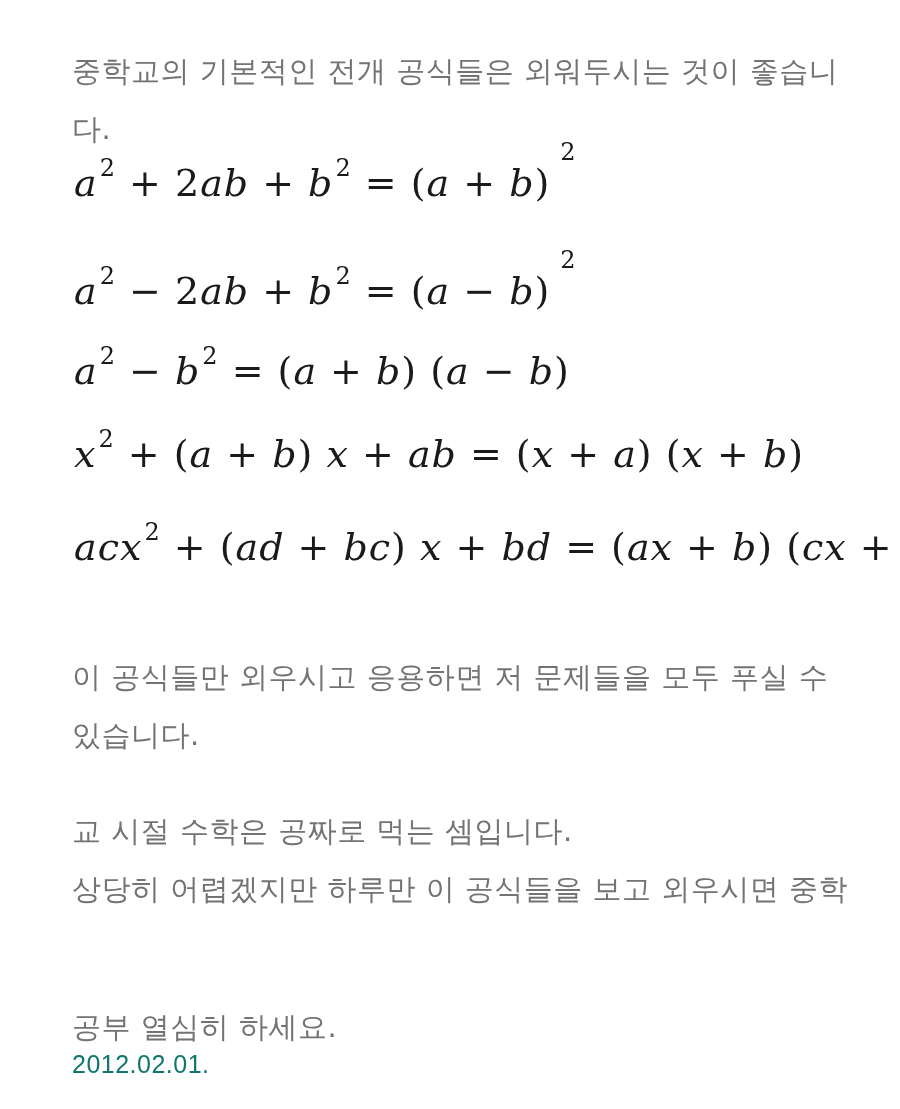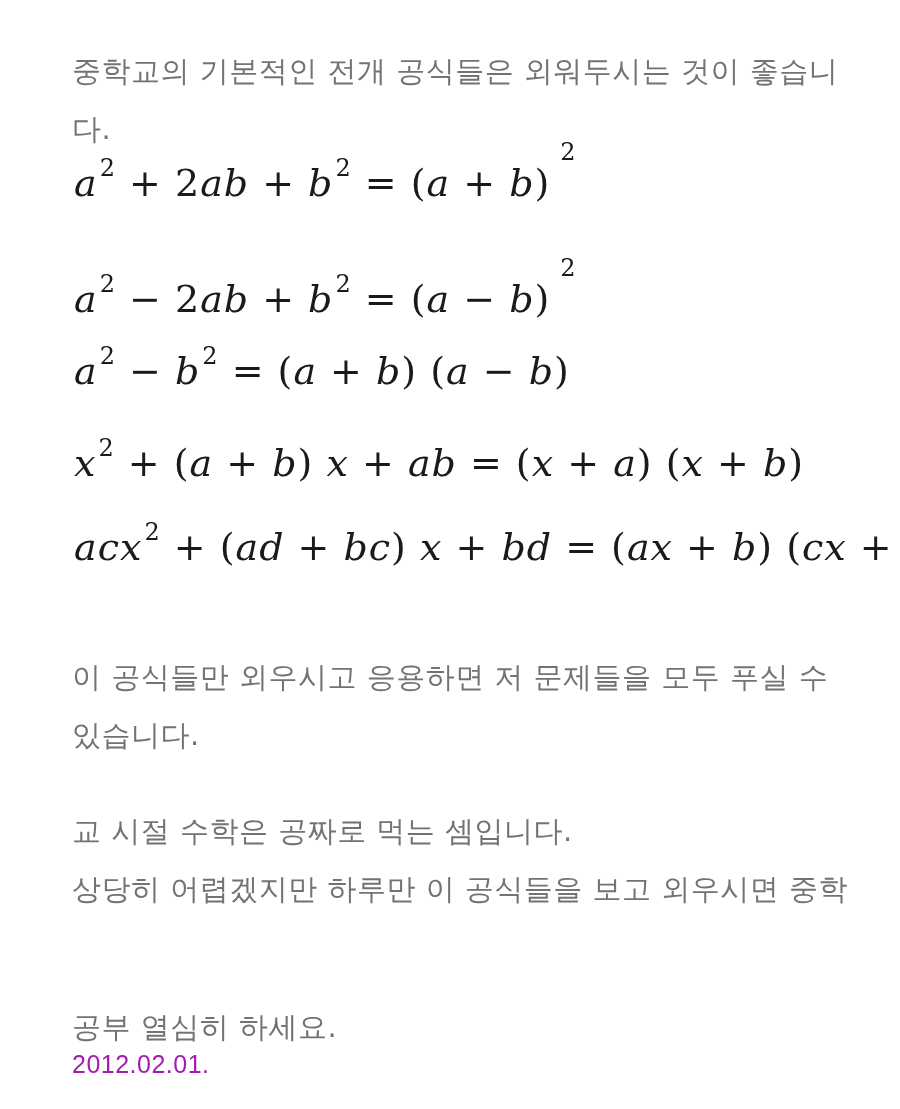--- a/index.html
+++ b/index.html
@@ -52,45 +52,45 @@
     .formula sup.big {
       top: -22px;
       margin-left: 10px;
     }
     .date {
       position: absolute;
       left: 0;
       top: 1050px;
       font-family: "Liberation Sans", sans-serif;
       font-size: 25px;
-      color: #a21caf;
+      color: #0f766e;
       letter-spacing: 0.5px;
     }
   </style>
 </head>
 <body>
 
 <div class="content">
 
   <div class="para" style="top:42px;">
     <span class="line">중학교의 기본적인 전개 공식들은 외워두시는 것이 좋습니</span>
     <span class="line">다.</span>
   </div>
 
   <div>
     <div class="formula" style="top:160px;">
       <i>a</i><sup>2</sup> + 2<i>ab</i> + <i>b</i><sup>2</sup> = (<i>a</i> + <i>b</i>)<sup class="big">2</sup>
     </div>
-    <div class="formula" style="top:276px;text-align:right;">
+    <div class="formula" style="top:268px;text-align:right;">
       <i>a</i><sup>2</sup> − 2<i>ab</i> + <i>b</i><sup>2</sup> = (<i>a</i> − <i>b</i>)<sup class="big">2</sup>
     </div>
     <div class="formula" style="top:348px;">
       <i>a</i><sup>2</sup> − <i>b</i><sup>2</sup> = (<i>a</i> + <i>b</i>) (<i>a</i> − <i>b</i>)
     </div>
-    <div class="formula" style="top:440px;">
+    <div class="formula" style="top:431px;">
       <i>x</i><sup>2</sup> + (<i>a</i> + <i>b</i>) <i>x</i> + <i>ab</i> = (<i>x</i> + <i>a</i>) (<i>x</i> + <i>b</i>)
     </div>
     <div class="formula" style="top:524px;">
       <i>acx</i><sup>2</sup> + (<i>ad</i> + <i>bc</i>) <i>x</i> + <i>bd</i> = (<i>ax</i> + <i>b</i>) (<i>cx</i> + )
     </div>
   </div>
 
   <div class="para" style="top:648px;">
     <span class="line">이 공식들만 외우시고 응용하면 저 문제들을 모두 푸실 수</span>
     <span class="line">있습니다.</span>

